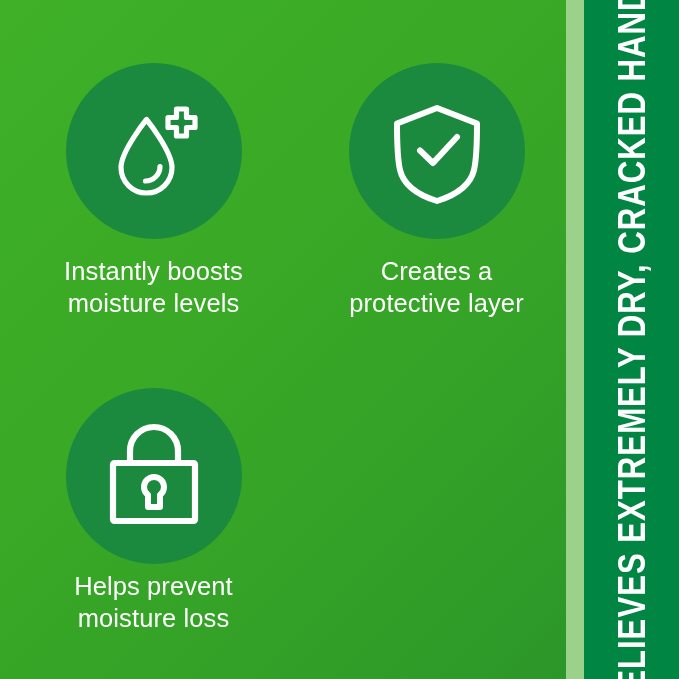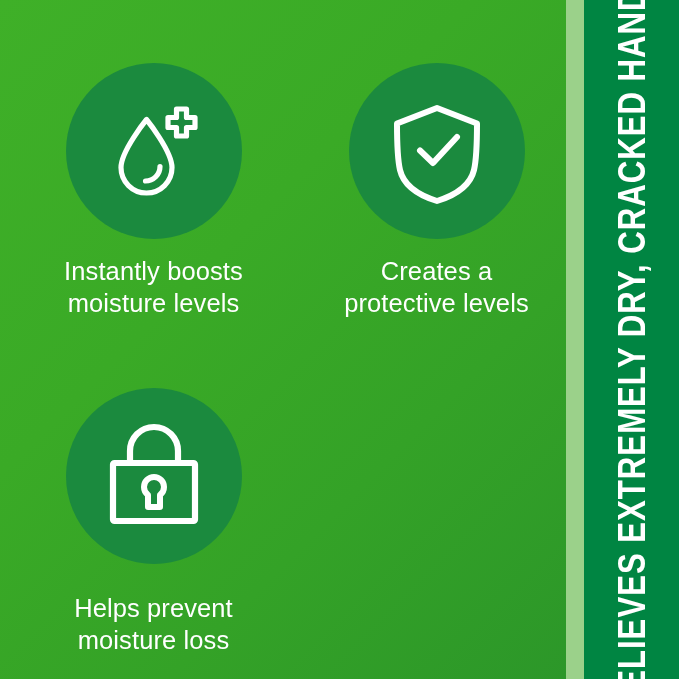--- a/index.html
+++ b/index.html
@@ -60,21 +60,21 @@
   .feature-label {
     margin-top: 16px;
     text-align: center;
     color: #ffffff;
     font-size: 25.5px;
     line-height: 1.26;
     font-weight: 400;
     letter-spacing: 0.1px;
     white-space: pre-line;
   }
-  .cell.r2 .feature-label { margin-top: 28px; text-align: center; }
+  .cell.r2 .feature-label { margin-top: 6px; text-align: center; }
 
   
   .accent-strip {
     position: absolute;
     left: 566px;
     top: 0;
     width: 18px;
     height: 679px;
     background: #9bd18a;
   }
@@ -133,21 +133,21 @@
     <div class="cell r1">
       <div class="icon-circle">
         <span>
           <svg width="108" height="108" viewBox="0 0 108 108" fill="none">
             <path d="M54 11 L94 26.5 C94 26.5 94 60 91 73 C87 90 70 99 54 104 C38 99 21 90 17 73 C14 60 14 26.5 14 26.5 Z" stroke="#ffffff" stroke-width="6" stroke-linejoin="round" stroke-linecap="round" fill="none"></path>
             <path d="M37 53.5 L50 66 L74 40" stroke="#ffffff" stroke-width="6" stroke-linejoin="round" stroke-linecap="round" fill="none"></path>
           </svg>
         </span>
       </div>
       <div class="feature-label">Creates a
-protective levels</div>
+protective layer</div>
     </div>
 
     <div class="cell r2">
       <div class="icon-circle">
         <span>
           <svg width="106" height="106" viewBox="0 0 106 106" fill="none">
             <path d="M29 40 V28 C29 14.7 39.7 4 53 4 C66.3 4 77 14.7 77 28 V40" stroke="#ffffff" stroke-width="6.2" stroke-linecap="round" stroke-linejoin="round" fill="none"></path>
             <rect x="12" y="40" width="82" height="58" rx="1.5" stroke="#ffffff" stroke-width="6.2" stroke-linejoin="round" fill="none"></rect>
             <path d="M53 54 C47.5 54 43 58.5 43 64 C43 67.3 44.6 70.2 47 72 L47 84 L59 84 L59 72 C61.4 70.2 63 67.3 63 64 C63 58.5 58.5 54 53 54 Z" stroke="#ffffff" stroke-width="6" stroke-linejoin="round" stroke-linecap="round" fill="none"></path>
           </svg>

